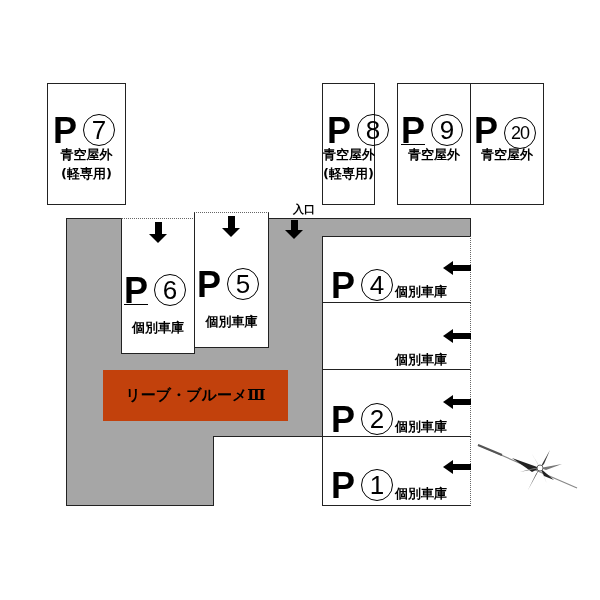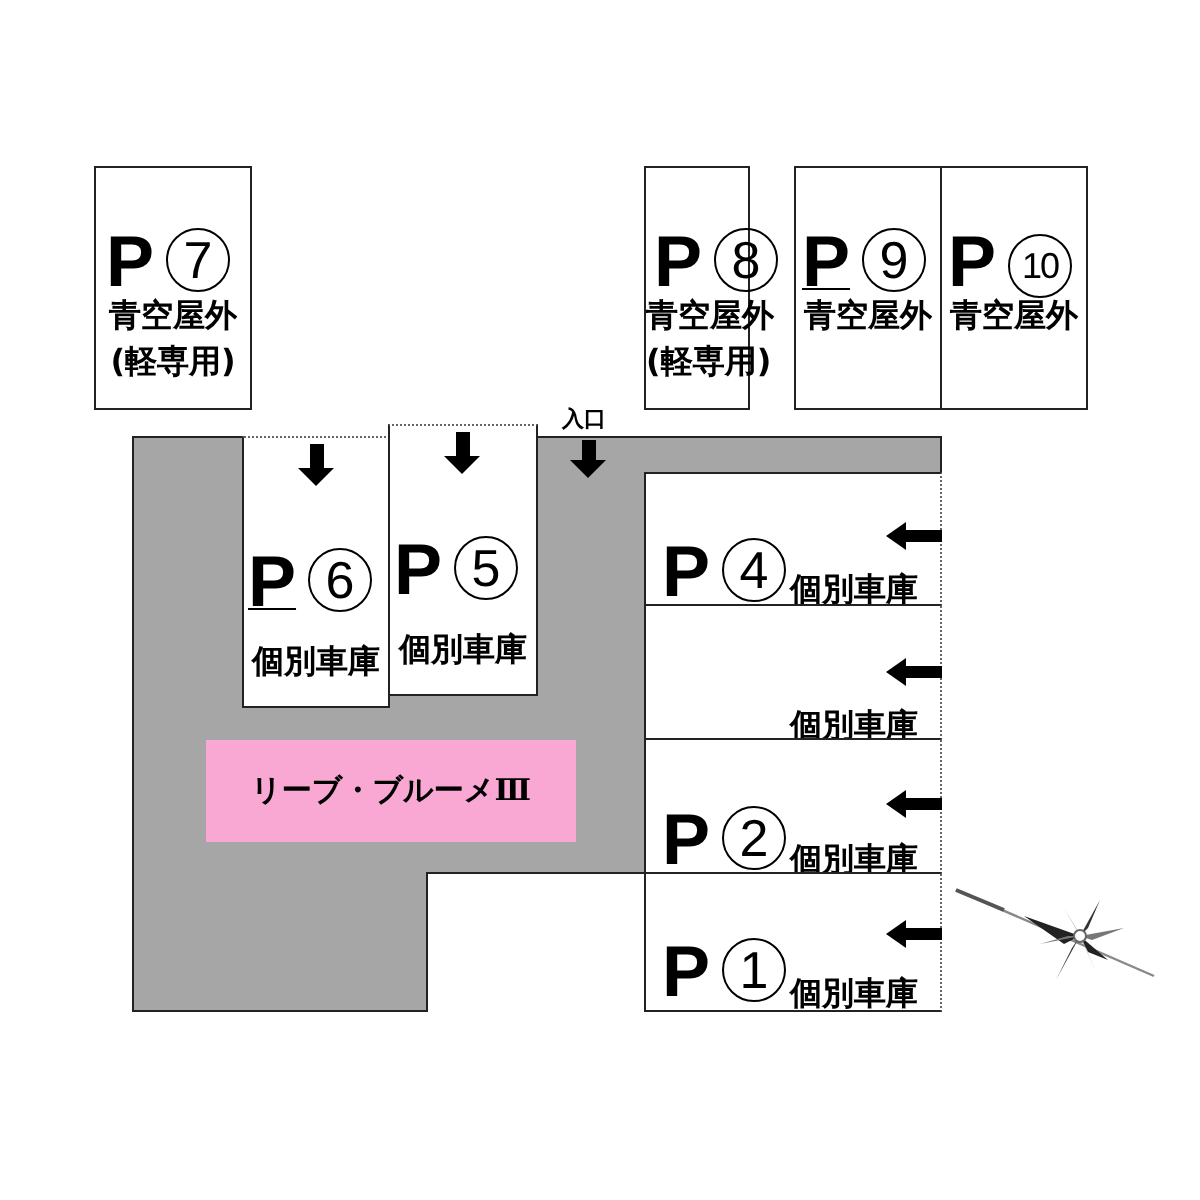--- a/index.html
+++ b/index.html
@@ -6,28 +6,28 @@
   body { width:600px; height:600px; position:relative; overflow:hidden;
          font-family:"DejaVu Sans","Liberation Sans",sans-serif; color:#000; }
   .abs { position:absolute; box-sizing:border-box; }
   .box { border:1px solid #222; background:#fff; }
   .gray { background:#a6a6a6; }
   .pl { position:absolute; font-family:"Liberation Sans","DejaVu Sans",sans-serif; font-weight:bold; white-space:nowrap; line-height:1;margin-top:15px; }
   .pl .p { font-size:36px; }
   .pl .c { display:inline-block; width:32px; height:32px; border:1.5px solid #000; border-radius:50%;
            font-size:26px; font-weight:normal; text-align:center; line-height:31px; margin-left:6px; vertical-align:4px; box-sizing:border-box; }
   .pl .c.small { font-size:18px; letter-spacing:-1px; }
-  .lbl { position:absolute; font-size:16px; font-weight:bold; white-space:nowrap; text-align:center; line-height:1.45; }
+  .lbl { position:absolute; font-size:13px; font-weight:bold; white-space:nowrap; text-align:center; line-height:1.45; }
   .arrow-down { position:absolute; width:0; height:0; }
   .arrow-down .shaft { position:absolute; background:#000; }
   .arrow-down .head { position:absolute; width:0; height:0; border-left:9px solid transparent; border-right:9px solid transparent; border-top:9px solid #000; }
   .arrow-left .shaft { position:absolute; background:#000; }
   .arrow-left .head { position:absolute; width:0; height:0; border-top:7px solid transparent; border-bottom:7px solid transparent; border-right:10px solid #000; }
   .dotted-edge { border-right:1px dotted #666; }
-  .bldg { background:#f9a8d4; font-family:"DejaVu Serif","Liberation Serif",serif; font-weight:bold; font-size:15px; text-align:center; line-height:50px; }
+  .bldg { background:#c2410c; font-family:"DejaVu Serif","Liberation Serif",serif; font-weight:bold; font-size:15px; text-align:center; line-height:50px; }
 </style>
 </head>
 <body>
 
 <div class="abs box" style="left:47px;top:83px;width:79px;height:122px;">
   <div class="pl" style="left:5px;top:14px;">
     <span class="p">P</span><span class="c">7</span>
   </div>
   <div class="lbl" style="left:0;right:0;top:62px;">
     <div>青空屋外</div>
@@ -49,37 +49,37 @@
   <div class="pl" style="left:3px;top:14px;text-decoration:underline;">
     <span class="p">P</span><span class="c">9</span>
   </div>
   <div class="lbl" style="left:0;right:0;top:62px;">
     <div>青空屋外</div>
   </div>
 </div>
 
 <div class="abs box" style="left:470px;top:83px;width:74px;height:122px;">
   <div class="pl" style="left:3px;top:14px;">
-    <span class="p">P</span><span class="c small">10</span>
+    <span class="p">P</span><span class="c small">20</span>
   </div>
   <div class="lbl" style="left:0;right:0;top:62px;">
     <div>青空屋外</div>
   </div>
 </div>
 
 <div class="abs gray" style="left:66px;top:218px;width:405px;height:288px;border:1px solid #222;
             clip-path:polygon(0 0,100% 0,100% 19px,256px 19px,256px 218px,147px 218px,147px 100%,0 100%);">
 </div>
 
 <div class="abs" style="left:322px;top:236px;width:149px;height:1px;background:#222;"></div>
 <div class="abs" style="left:213px;top:436px;width:110px;height:1px;background:#222;"></div>
 <div class="abs" style="left:213px;top:436px;width:1px;height:70px;background:#222;"></div>
 <div class="abs" style="left:322px;top:236px;width:1px;height:270px;background:#222;"></div>
 
-<div class="abs lbl" style="left:281px;top:202px;font-size:11px;text-align:center;">入口</div>
+<div class="abs lbl" style="left:293px;top:202px;font-size:11px;text-align:center;">入口</div>
 <div class="arrow-down" style="left:294px;top:220px;">
   <div class="shaft" style="left:-3px;top:0;width:7px;height:10px;"></div>
   <div class="head" style="left:-9px;top:10px;"></div>
 </div>
 
 <div class="abs box" style="left:121px;top:218px;width:74px;height:136px;border-top:1px dotted #666;">
   <div class="arrow-down" style="left:36px;top:3px;">
     <div class="shaft" style="left:-3px;top:0;width:7px;height:12px;"></div>
     <div class="head" style="left:-9px;top:12px;"></div>
   </div>

